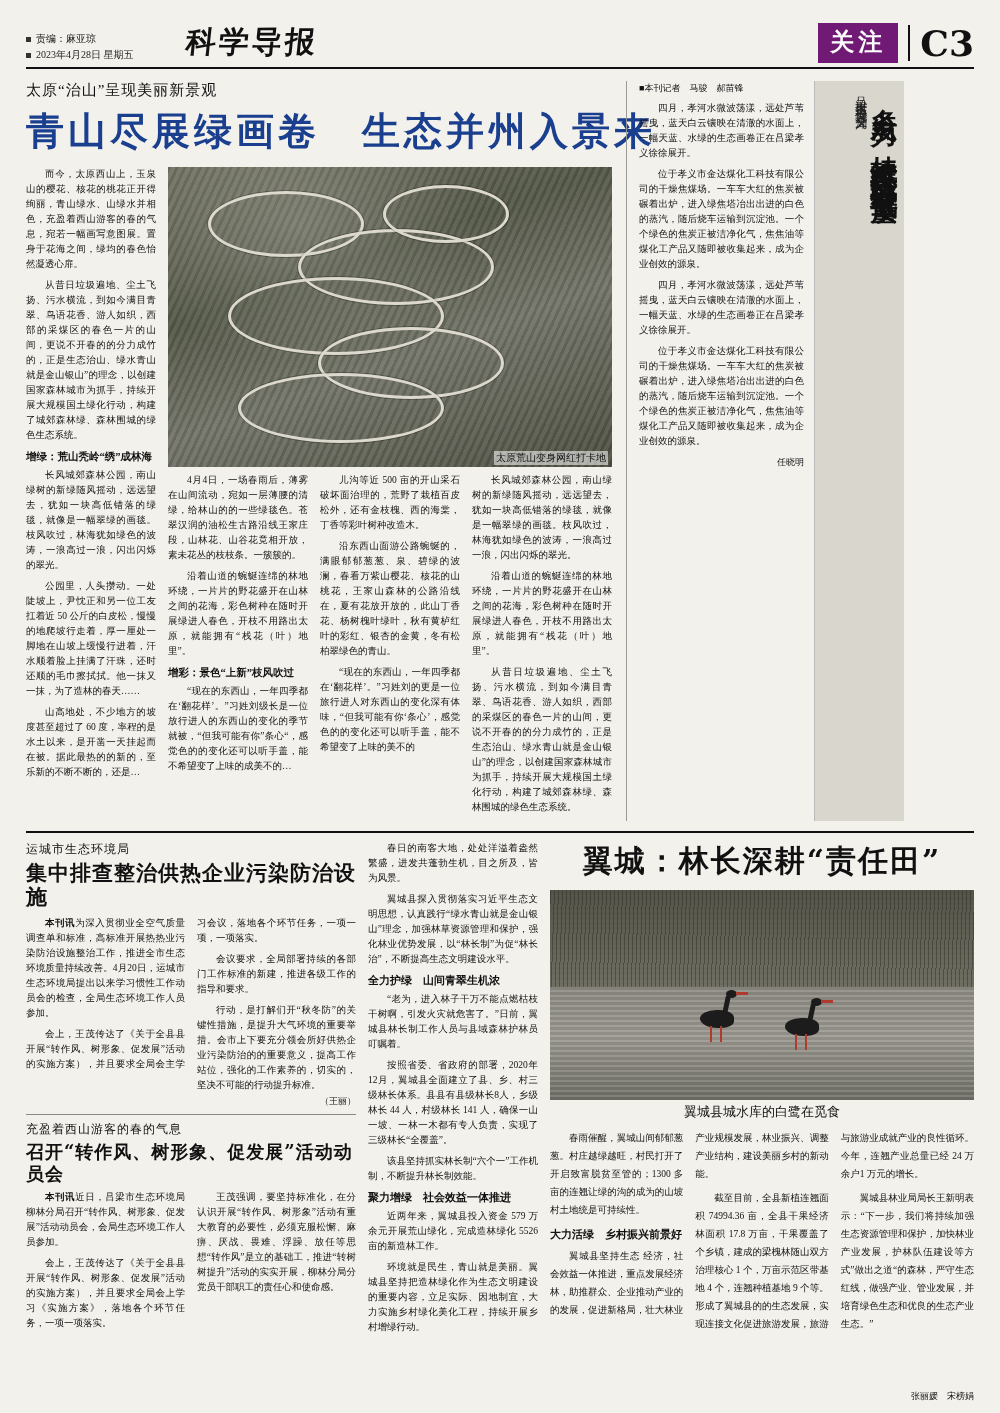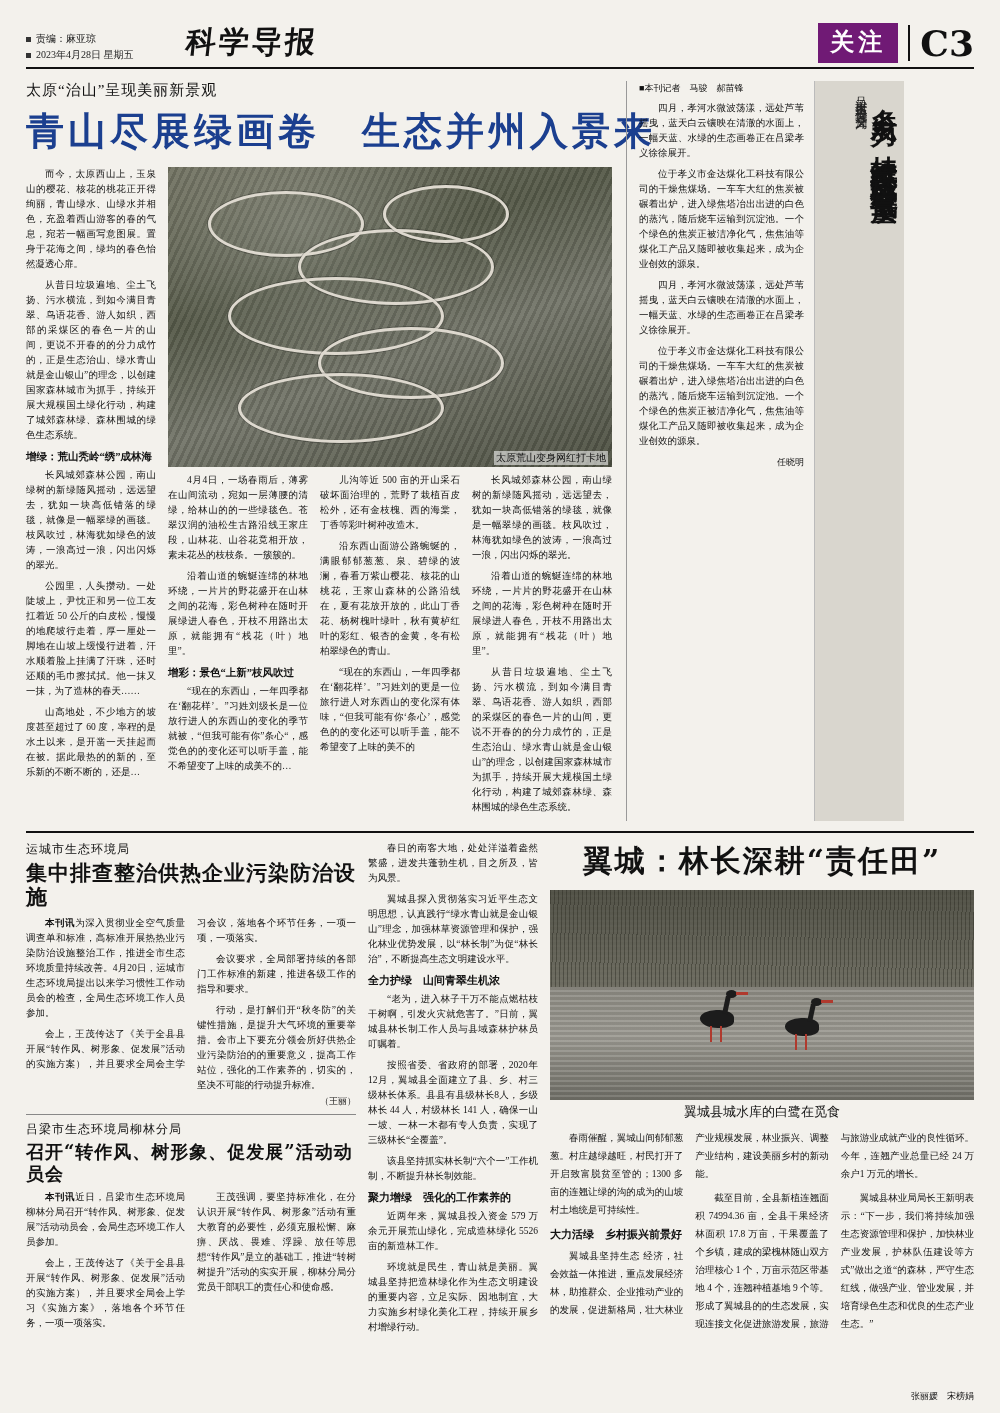--- a/index.html
+++ b/index.html
@@ -263,38 +263,38 @@
       <div class="twocol">
         <p><b>本刊讯</b><span>为深入贯彻业全空气质量调查单和标准，高标准开展热热业污染防治设施整治工作，推进全市生态环境质量持续改善。4月20日，运城市生态环境局提出以来学习惯性工作动员会的检查，全局生态环境工作人员参加。</span></p>
         <p>会上，王茂传达了《关于全县县开展“转作风、树形象、促发展”活动的实施方案），并且要求全局会主学习会议，落地各个环节任务，一项一项，一项落实。</p>
         <p>会议要求，全局部署持续的各部门工作标准的新建，推进各级工作的指导和要求。</p>
         <p>行动，是打解们开“秋冬防”的关键性措施，是提升大气环境的重要举措。会市上下要充分领会所好供热企业污染防治的的重要意义，提高工作站位，强化的工作素养的，切实的，坚决不可能的行动提升标准。</p>
       </div>
       <div class="sig">（王丽）</div>
 
       <div class="hr-thin"></div>
 
-      <div class="sec-kicker">吕梁市生态环境局柳林分局</div>
+      <div class="sec-kicker">充盈着西山游客的春的气息</div>
       <div class="sec-head-sm">召开“转作风、树形象、促发展”活动动员会</div>
       <div class="twocol">
         <p><b>本刊讯</b><span>近日，吕梁市生态环境局柳林分局召开“转作风、树形象、促发展”活动动员会，会局生态环境工作人员参加。</span></p>
         <p>会上，王茂传达了《关于全县县开展“转作风、树形象、促发展”活动的实施方案），并且要求全局会上学习《实施方案》，落地各个环节任务，一项一项落实。</p>
         <p>王茂强调，要坚持标准化，在分认识开展“转作风、树形象”活动有重大教育的必要性，必须克服松懈、麻痹、厌战、畏难、浮躁、放任等思想“转作风”是立的基础工，推进“转树树提升”活动的实实开展，柳林分局分党员干部职工的责任心和使命感。</p>
       </div>
     </div>
 
     <div class="b-mid">
       <div class="onecol">
         <p>春日的南客大地，处处洋溢着盎然繁盛，进发共蓬勃生机，目之所及，皆为风景。</p>
         <p>翼城县探入贯彻落实习近平生态文明思想，认真践行“绿水青山就是金山银山”理念，加强林草资源管理和保护，强化林业优势发展，以“林长制”为促“林长治”，不断提高生态文明建设水平。</p>
         <div class="minihead">全力护绿　山间青翠生机浓</div>
         <p>“老为，进入林子干万不能点燃枯枝干树啊，引发火灾就危害了。”日前，翼城县林长制工作人员与县域森林护林员叮嘱着。</p>
         <p>按照省委、省政府的部署，2020年12月，翼城县全面建立了县、乡、村三级林长体系。县县有县级林长8人，乡级林长 44 人，村级林长 141 人，确保一山一坡、一林一木都有专人负责，实现了三级林长“全覆盖”。</p>
         <p>该县坚持抓实林长制“六个一”工作机制，不断提升林长制效能。</p>
-        <div class="minihead">聚力增绿　强化的工作素养的</div>
+        <div class="minihead">聚力增绿　社会效益一体推进</div>
         <p>近两年来，翼城县投入资金 579 万余元开展荒山绿化，完成造林绿化 5526 亩的新造林工作。</p>
         <p>环境就是民生，青山就是美丽。翼城县坚持把造林绿化作为生态文明建设的重要内容，立足实际、因地制宜，大力实施乡村绿化美化工程，持续开展乡村增绿行动。</p>
       </div>
     </div>
 
     <div class="b-right">
       <div class="bird-head">翼城：林长深耕“责任田”</div>
       <div class="birdphoto">
         <div class="water"></div>
         <div class="reeds"></div>

